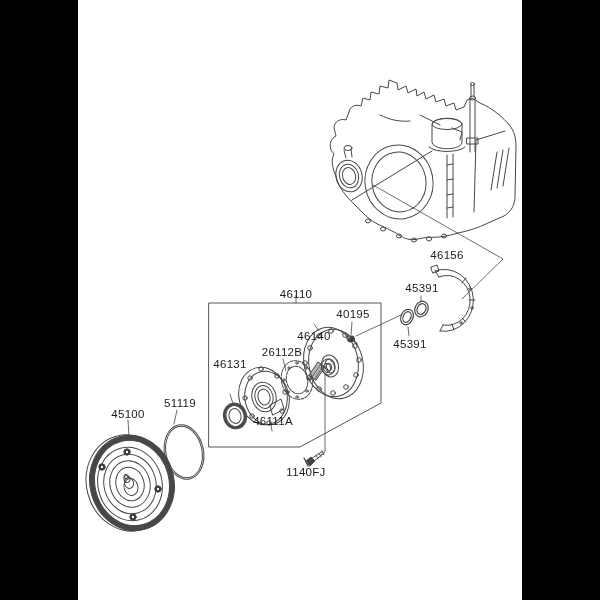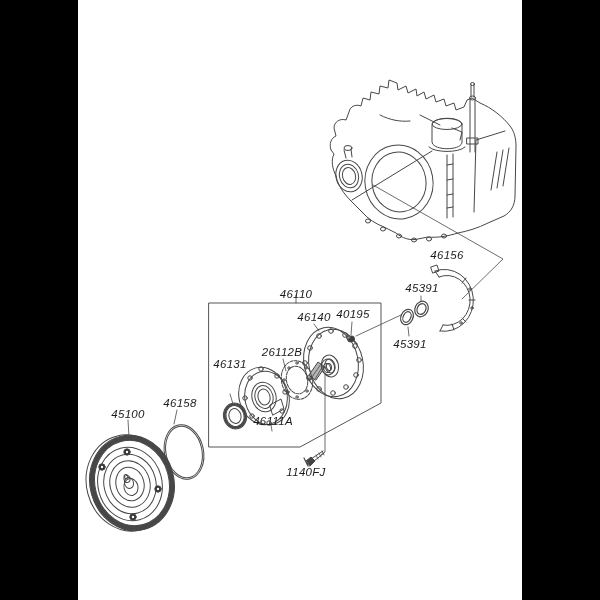--- a/index.html
+++ b/index.html
@@ -7,21 +7,20 @@
   .page{position:absolute;left:78px;top:0;width:444px;height:600px;background:#fff;}
   svg.art{position:absolute;left:0;top:0;width:600px;height:600px;}
   .plabel{
     position:absolute;
     transform:translate(-50%,-50%);
     font-family:"Liberation Sans",sans-serif;
     font-size:11.5px;
     color:#1b1b1b;
     letter-spacing:.3px;
     white-space:nowrap;
-    font-style:italic;
   }
 </style>
 </head>
 <body>
 
 <div class="stage">
   <div class="page"></div>
 
   <svg class="art" viewBox="0 0 600 600" fill="none" stroke="#474747" stroke-width="1" stroke-linecap="round" stroke-linejoin="round">
 
@@ -213,24 +212,24 @@
     <path stroke-width="0.8" d="M128,420 L129,437"></path>
 
     <g>
       <ellipse cx="184" cy="452" rx="19.5" ry="27.5" transform="rotate(-12 184 452)"></ellipse>
       <ellipse cx="184" cy="452" rx="18" ry="26" transform="rotate(-12 184 452)"></ellipse>
     </g>
     <path stroke-width="0.8" d="M177,410 L174,424"></path>
   </svg>
 
   <div class="plabel" style="left:128px;top:414px">45100</div>
-  <div class="plabel" style="left:180px;top:403px">46158</div>
+  <div class="plabel" style="left:180px;top:403px">51119</div>
   <div class="plabel" style="left:230px;top:364px">46131</div>
   <div class="plabel" style="left:282px;top:352px">26112B</div>
   <div class="plabel" style="left:273px;top:421px">46111A</div>
   <div class="plabel" style="left:296px;top:294px">46110</div>
-  <div class="plabel" style="left:314px;top:317px">46140</div>
+  <div class="plabel" style="left:314px;top:336px">46140</div>
   <div class="plabel" style="left:353px;top:314px">40195</div>
   <div class="plabel" style="left:422px;top:288px">45391</div>
   <div class="plabel" style="left:410px;top:344px">45391</div>
   <div class="plabel" style="left:447px;top:255px">46156</div>
   <div class="plabel" style="left:306px;top:472px">1140FJ</div>
 </div>
 
 </body></html>

